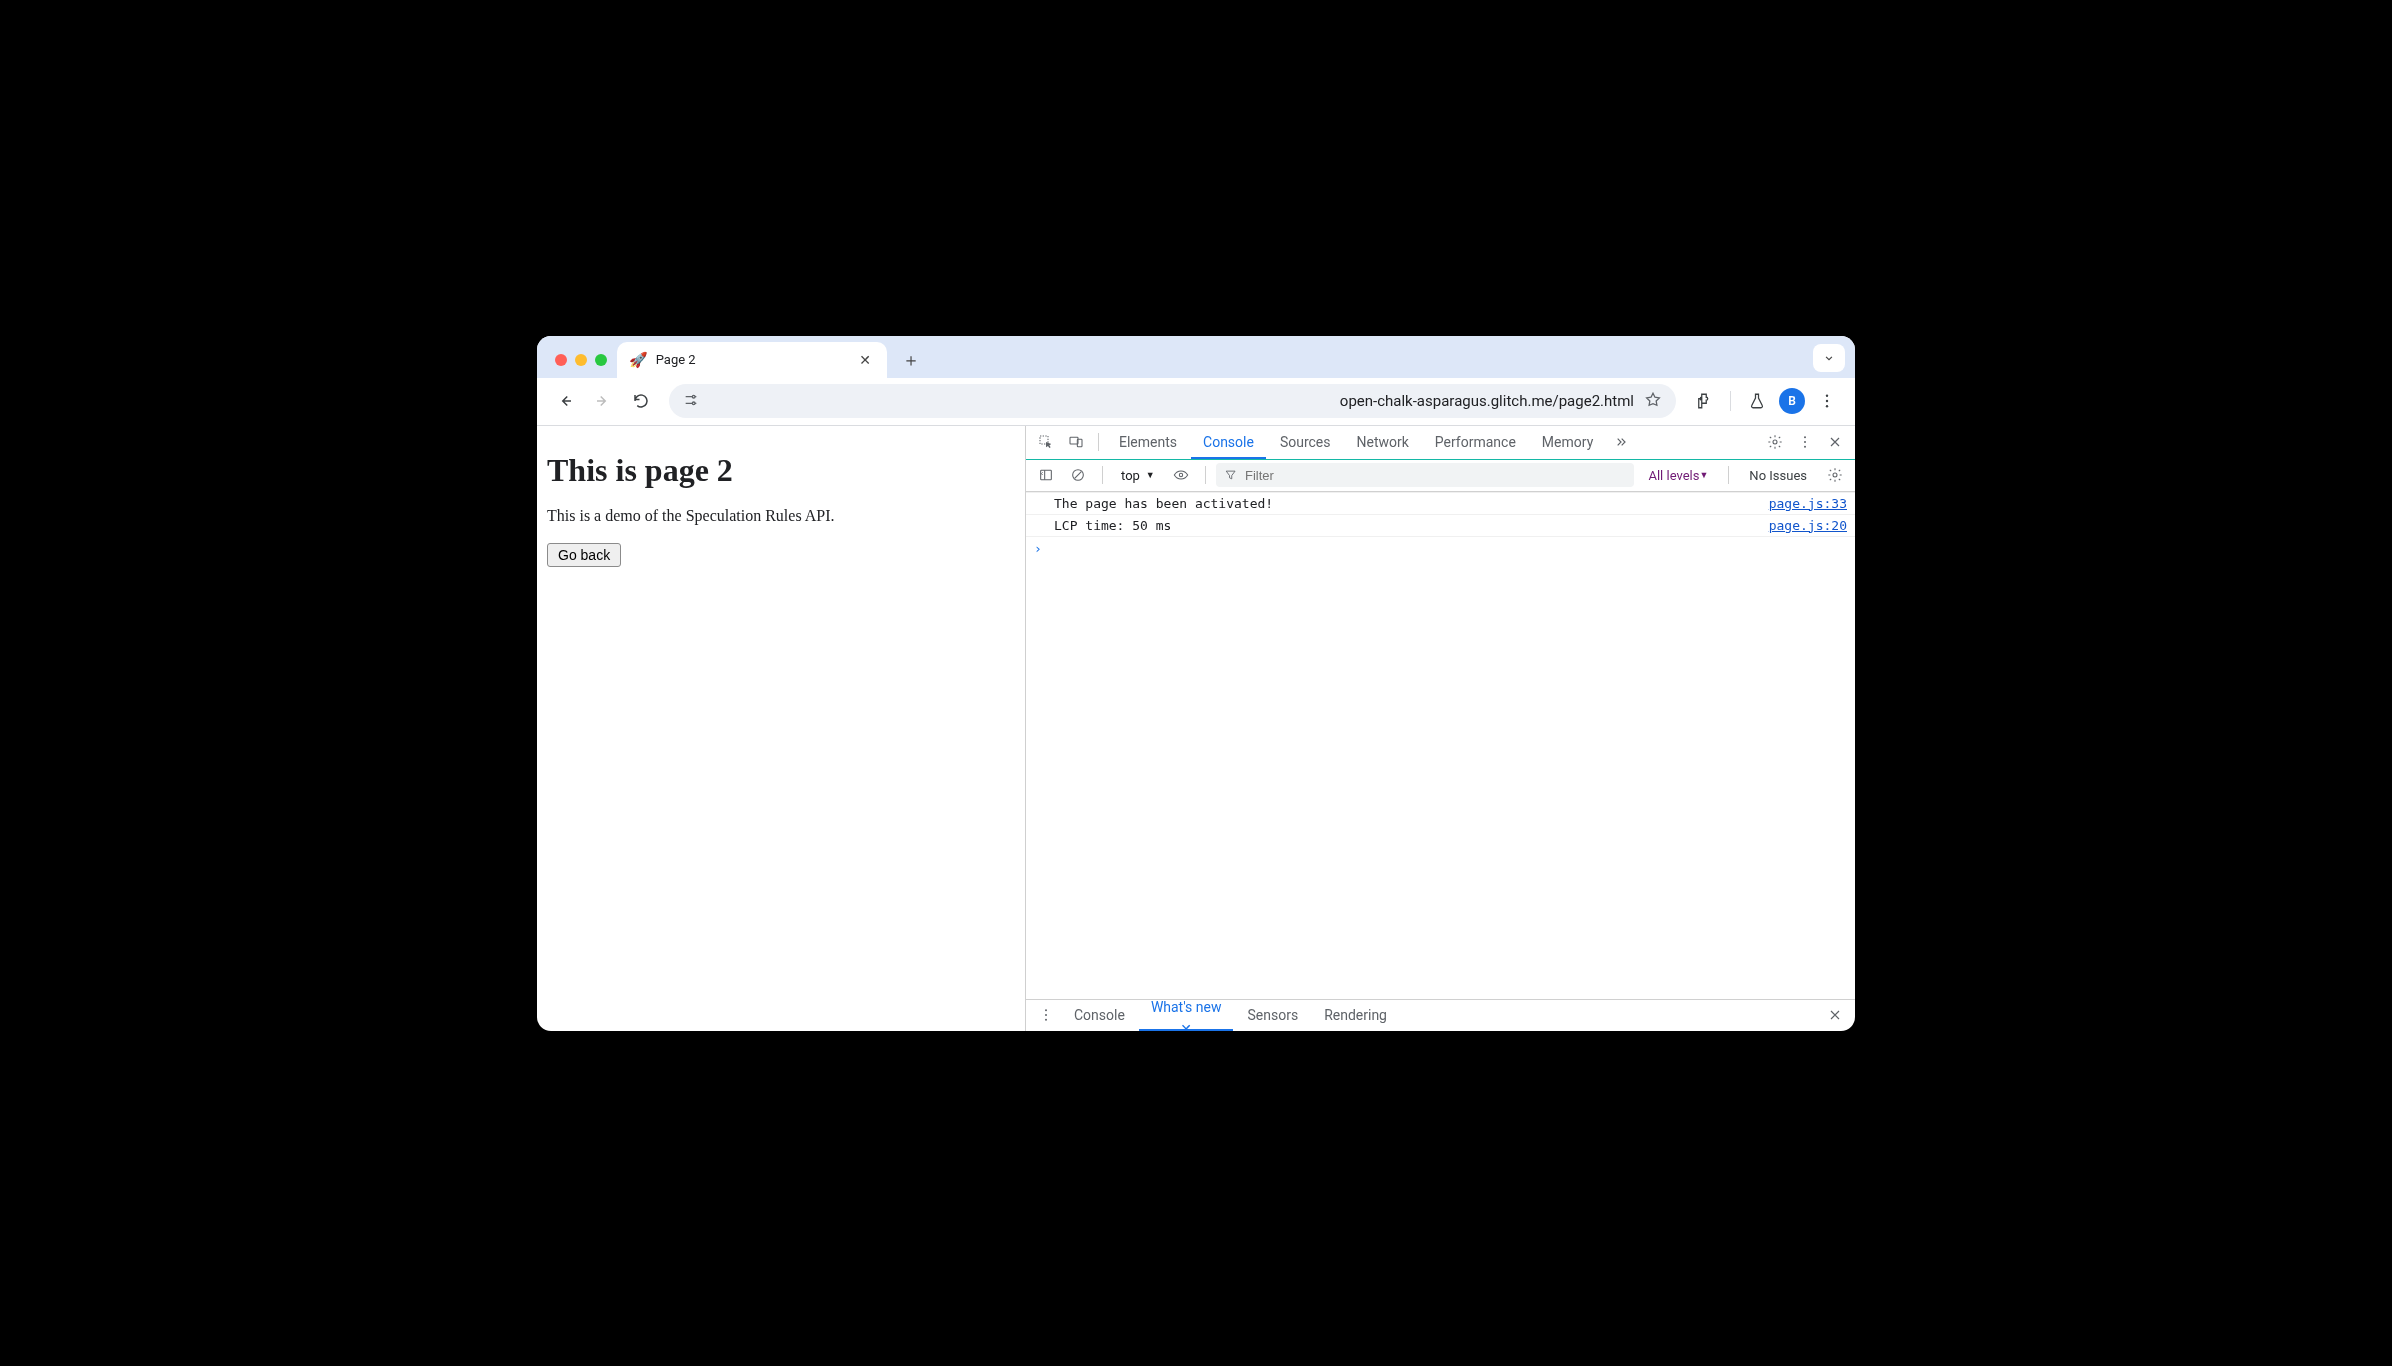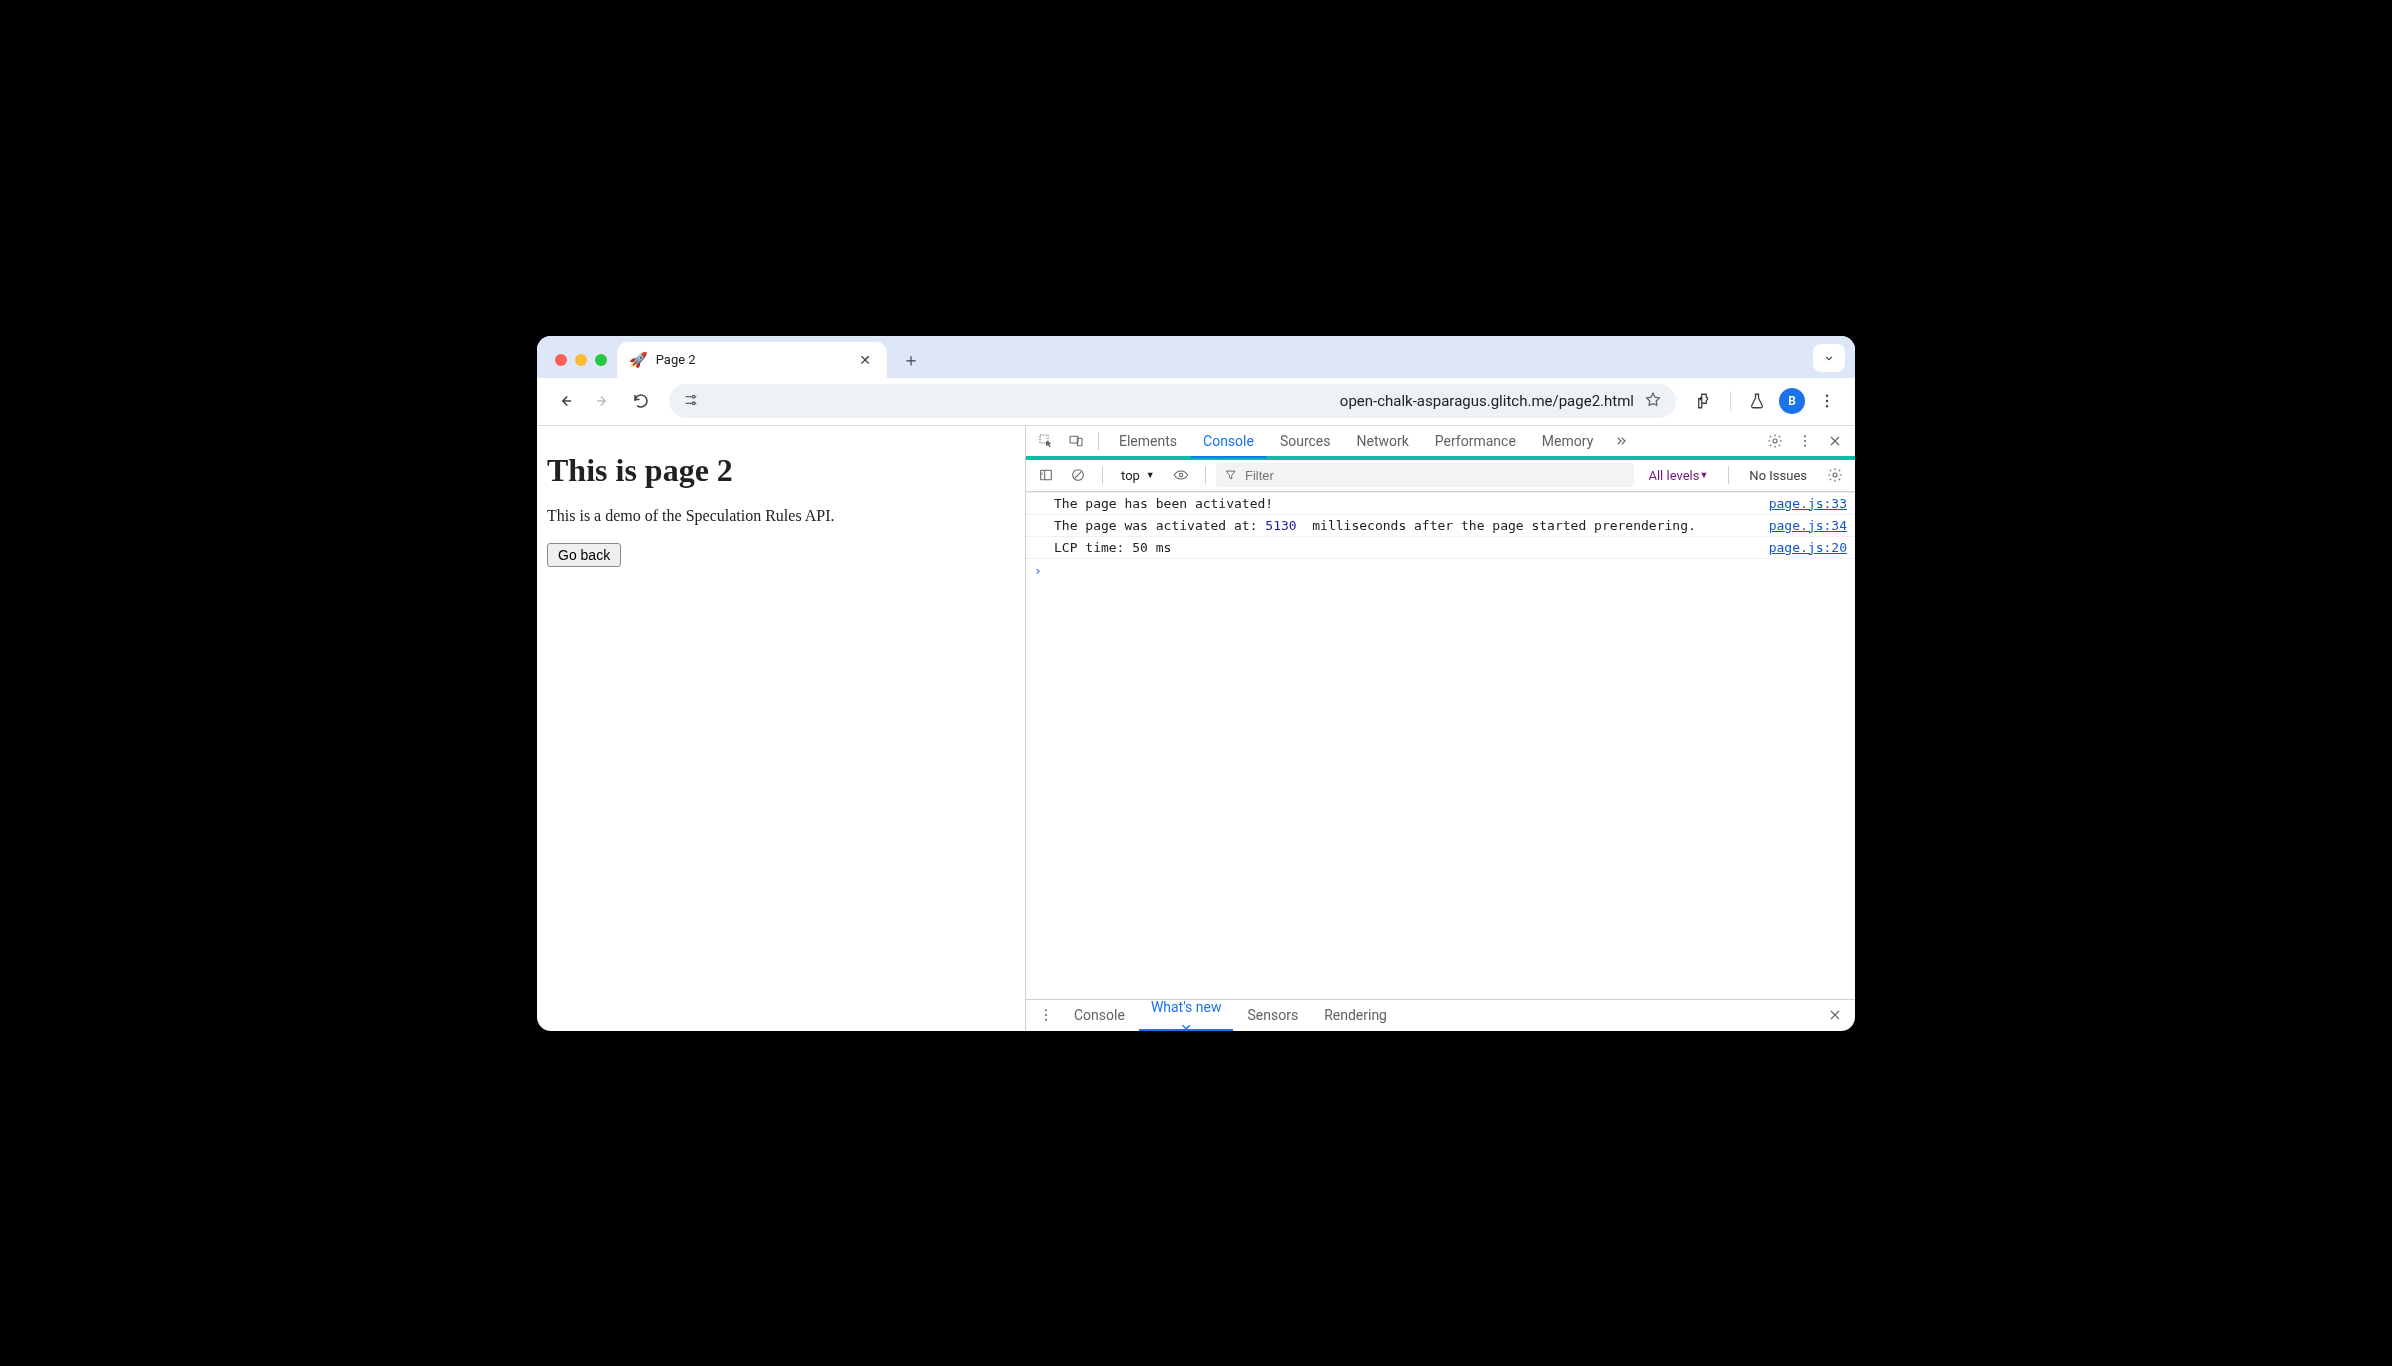--- a/index.html
+++ b/index.html
@@ -156,21 +156,21 @@
 .devtools {
   flex: 1;
   border-left: 1px solid #cfcfcf;
   display: flex;
   flex-direction: column;
   min-width: 0;
 }
 
 .dt-topbar {
   height: 34px;
-  border-bottom: 4px solid #14b8a6;
+  border-bottom: 1px solid #14b8a6;
   display: flex;
   align-items: center;
   padding: 0 6px;
   gap: 2px;
 }
 .dt-ico {
   width: 28px; height: 28px;
   display: flex; align-items: center; justify-content: center;
   cursor: pointer;
 }
@@ -460,24 +460,20 @@
             </svg>
         </div>
       </div>
 
       <div class="dt-log">
         <div class="dt-row">
           <span class="dt-msg"><span>The page has been activated!</span><span class="num"></span><span></span></span>
           <span class="dt-src">page.js:33</span>
         </div>
         <div class="dt-row">
-          <span class="dt-msg"><span>The page was activated at: </span><span class="num">5130</span><span>  milliseconds after the page started prerendering.</span></span>
-          <span class="dt-src">page.js:34</span>
-        </div>
-        <div class="dt-row">
           <span class="dt-msg"><span>LCP time: 50 ms</span><span class="num"></span><span></span></span>
           <span class="dt-src">page.js:20</span>
         </div>
         <div class="dt-prompt">›</div>
       </div>
 
       <div class="dt-drawer">
         <div class="dt-ico">
           <svg viewBox="0 0 24 24">
               <circle cx="12" cy="5" r="1.5" fill="#5f6368"></circle>

